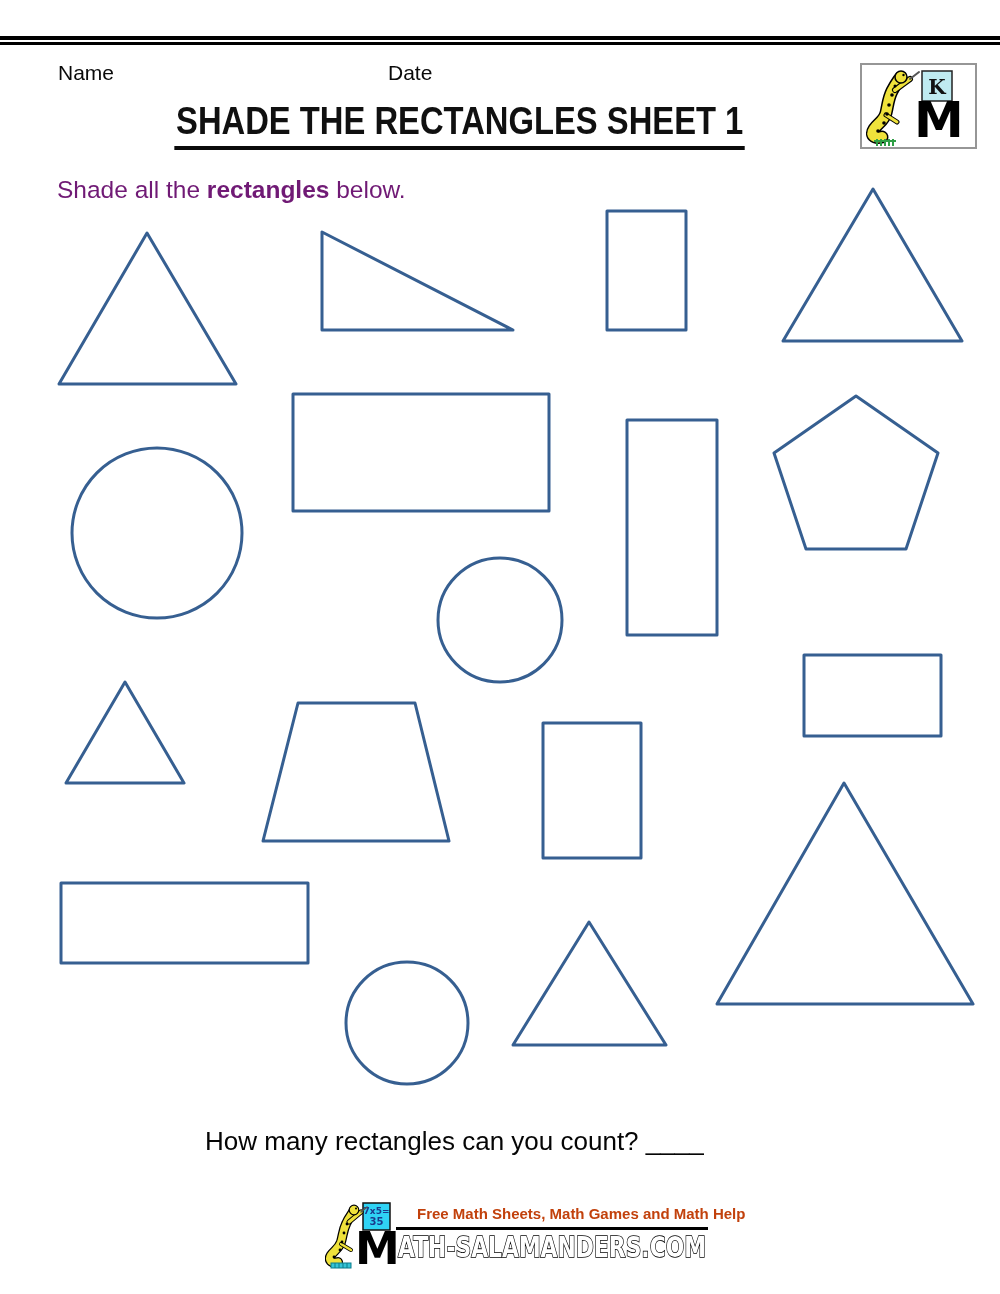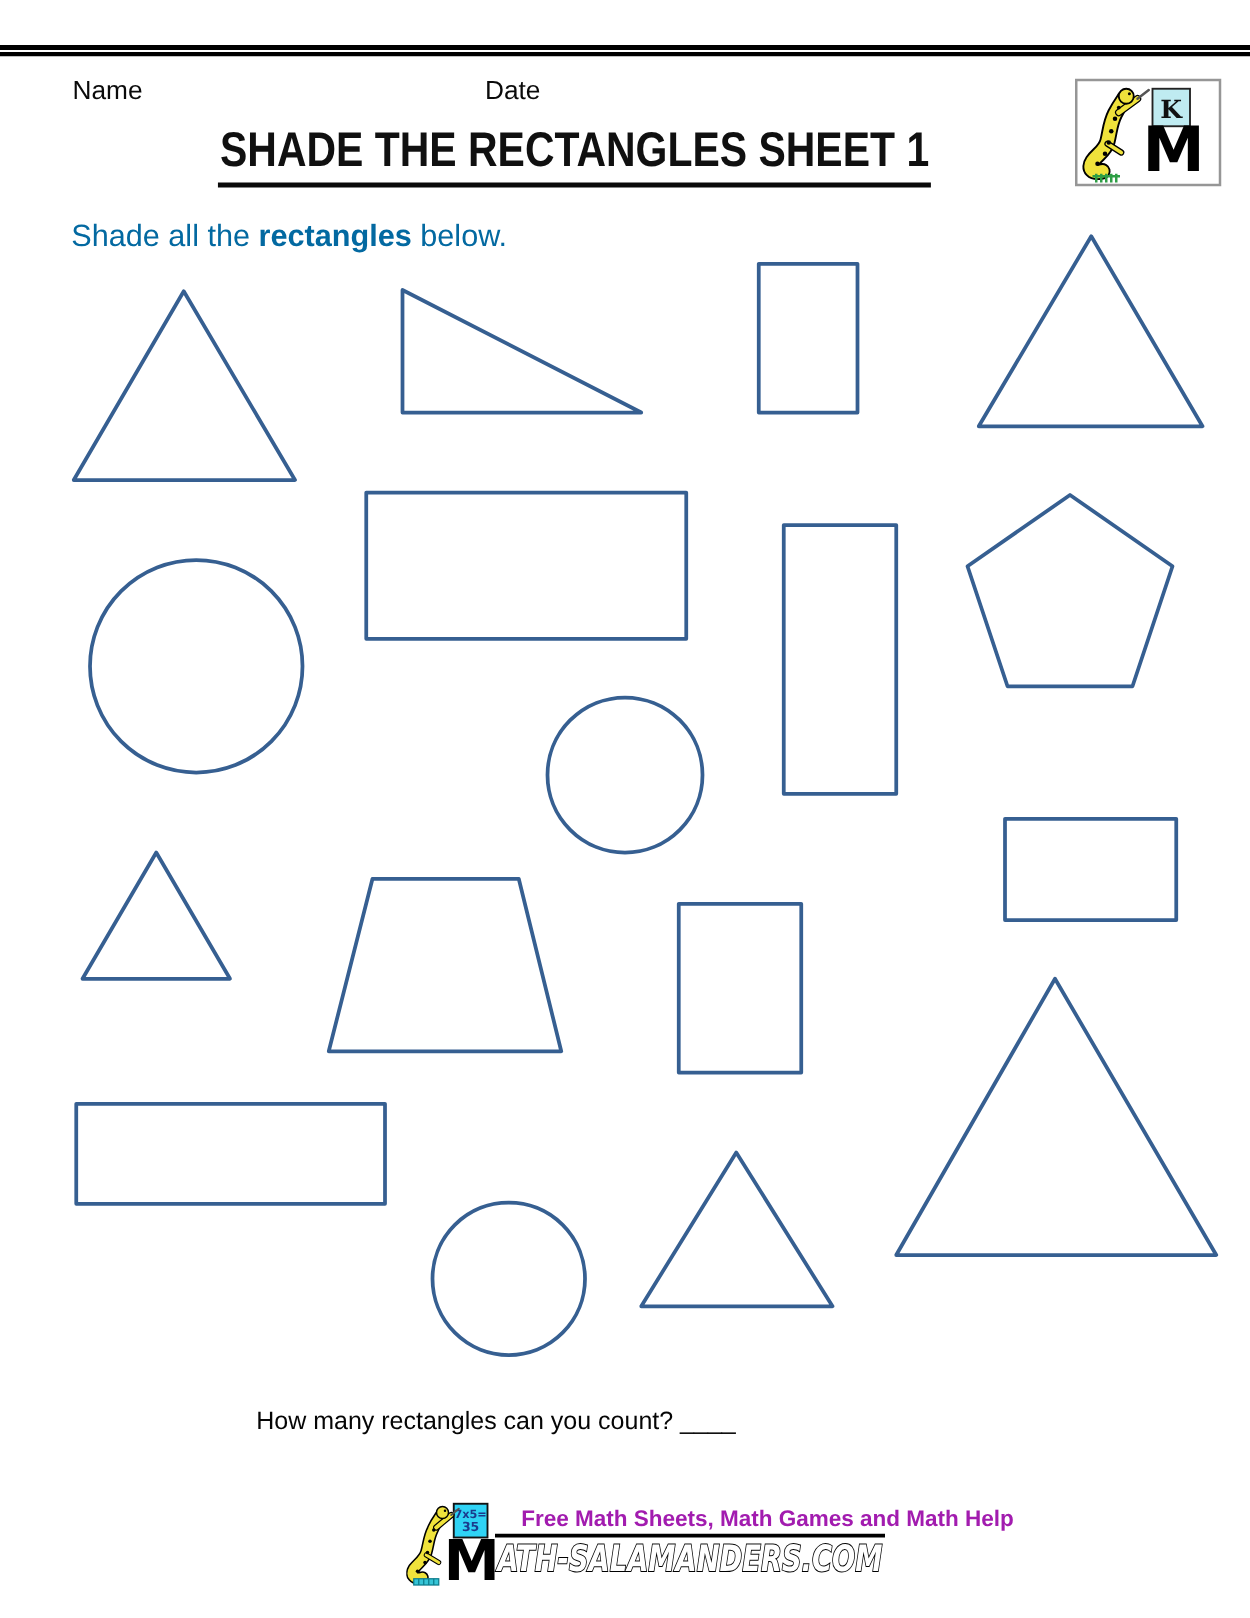--- a/index.html
+++ b/index.html
@@ -18,28 +18,28 @@
   .title-wrap{top:99px;left:0;width:920px;text-align:center;}
   .title{
     display:inline-block;font-size:39px;font-weight:bold;color:#101010;
     letter-spacing:0px;transform:scaleX(0.84);transform-origin:50% 50%;
     border-bottom:4px solid #0a0a0a;padding:0 2px 3px 2px;white-space:nowrap;
   }
   .logo-box{
     top:63px;left:860px;width:117px;height:86px;background:#fff;
     border:2px solid #969696;box-sizing:border-box;
   }
-  .instruction{top:176px;left:57px;font-size:24.5px;color:#0369a1;}
+  .instruction{top:176px;left:57px;font-size:24.5px;color:#701a75;}
   .instruction b{font-weight:bold;}
   .shapes-svg{top:0;left:0;}
-  .question{top:1126px;left:205px;font-size:20px;color:#050505;white-space:nowrap;}
+  .question{top:1126px;left:205px;font-size:26px;color:#050505;white-space:nowrap;}
   .footer-gecko{top:1200px;left:325px;text-align:right;}
-  .footer-tagline{top:1205px;left:417px;font-size:18px;font-weight:bold;color:#a21caf;}
+  .footer-tagline{top:1205px;left:417px;font-size:15px;font-weight:bold;color:#c2410c;}
   .footer-rule{top:1227px;left:396px;width:312px;height:3px;background:#000;}
-  .footer-site{top:1231px;left:394px;font-style:italic;}
+  .footer-site{top:1231px;left:394px;}
 </style>
 </head>
 <body>
 
 <div class="abs top-rule"></div>
 
 <div class="abs meta-label name-label">Name</div>
 <div class="abs meta-label date-label">Date</div>
 
 <div class="abs logo-box">

